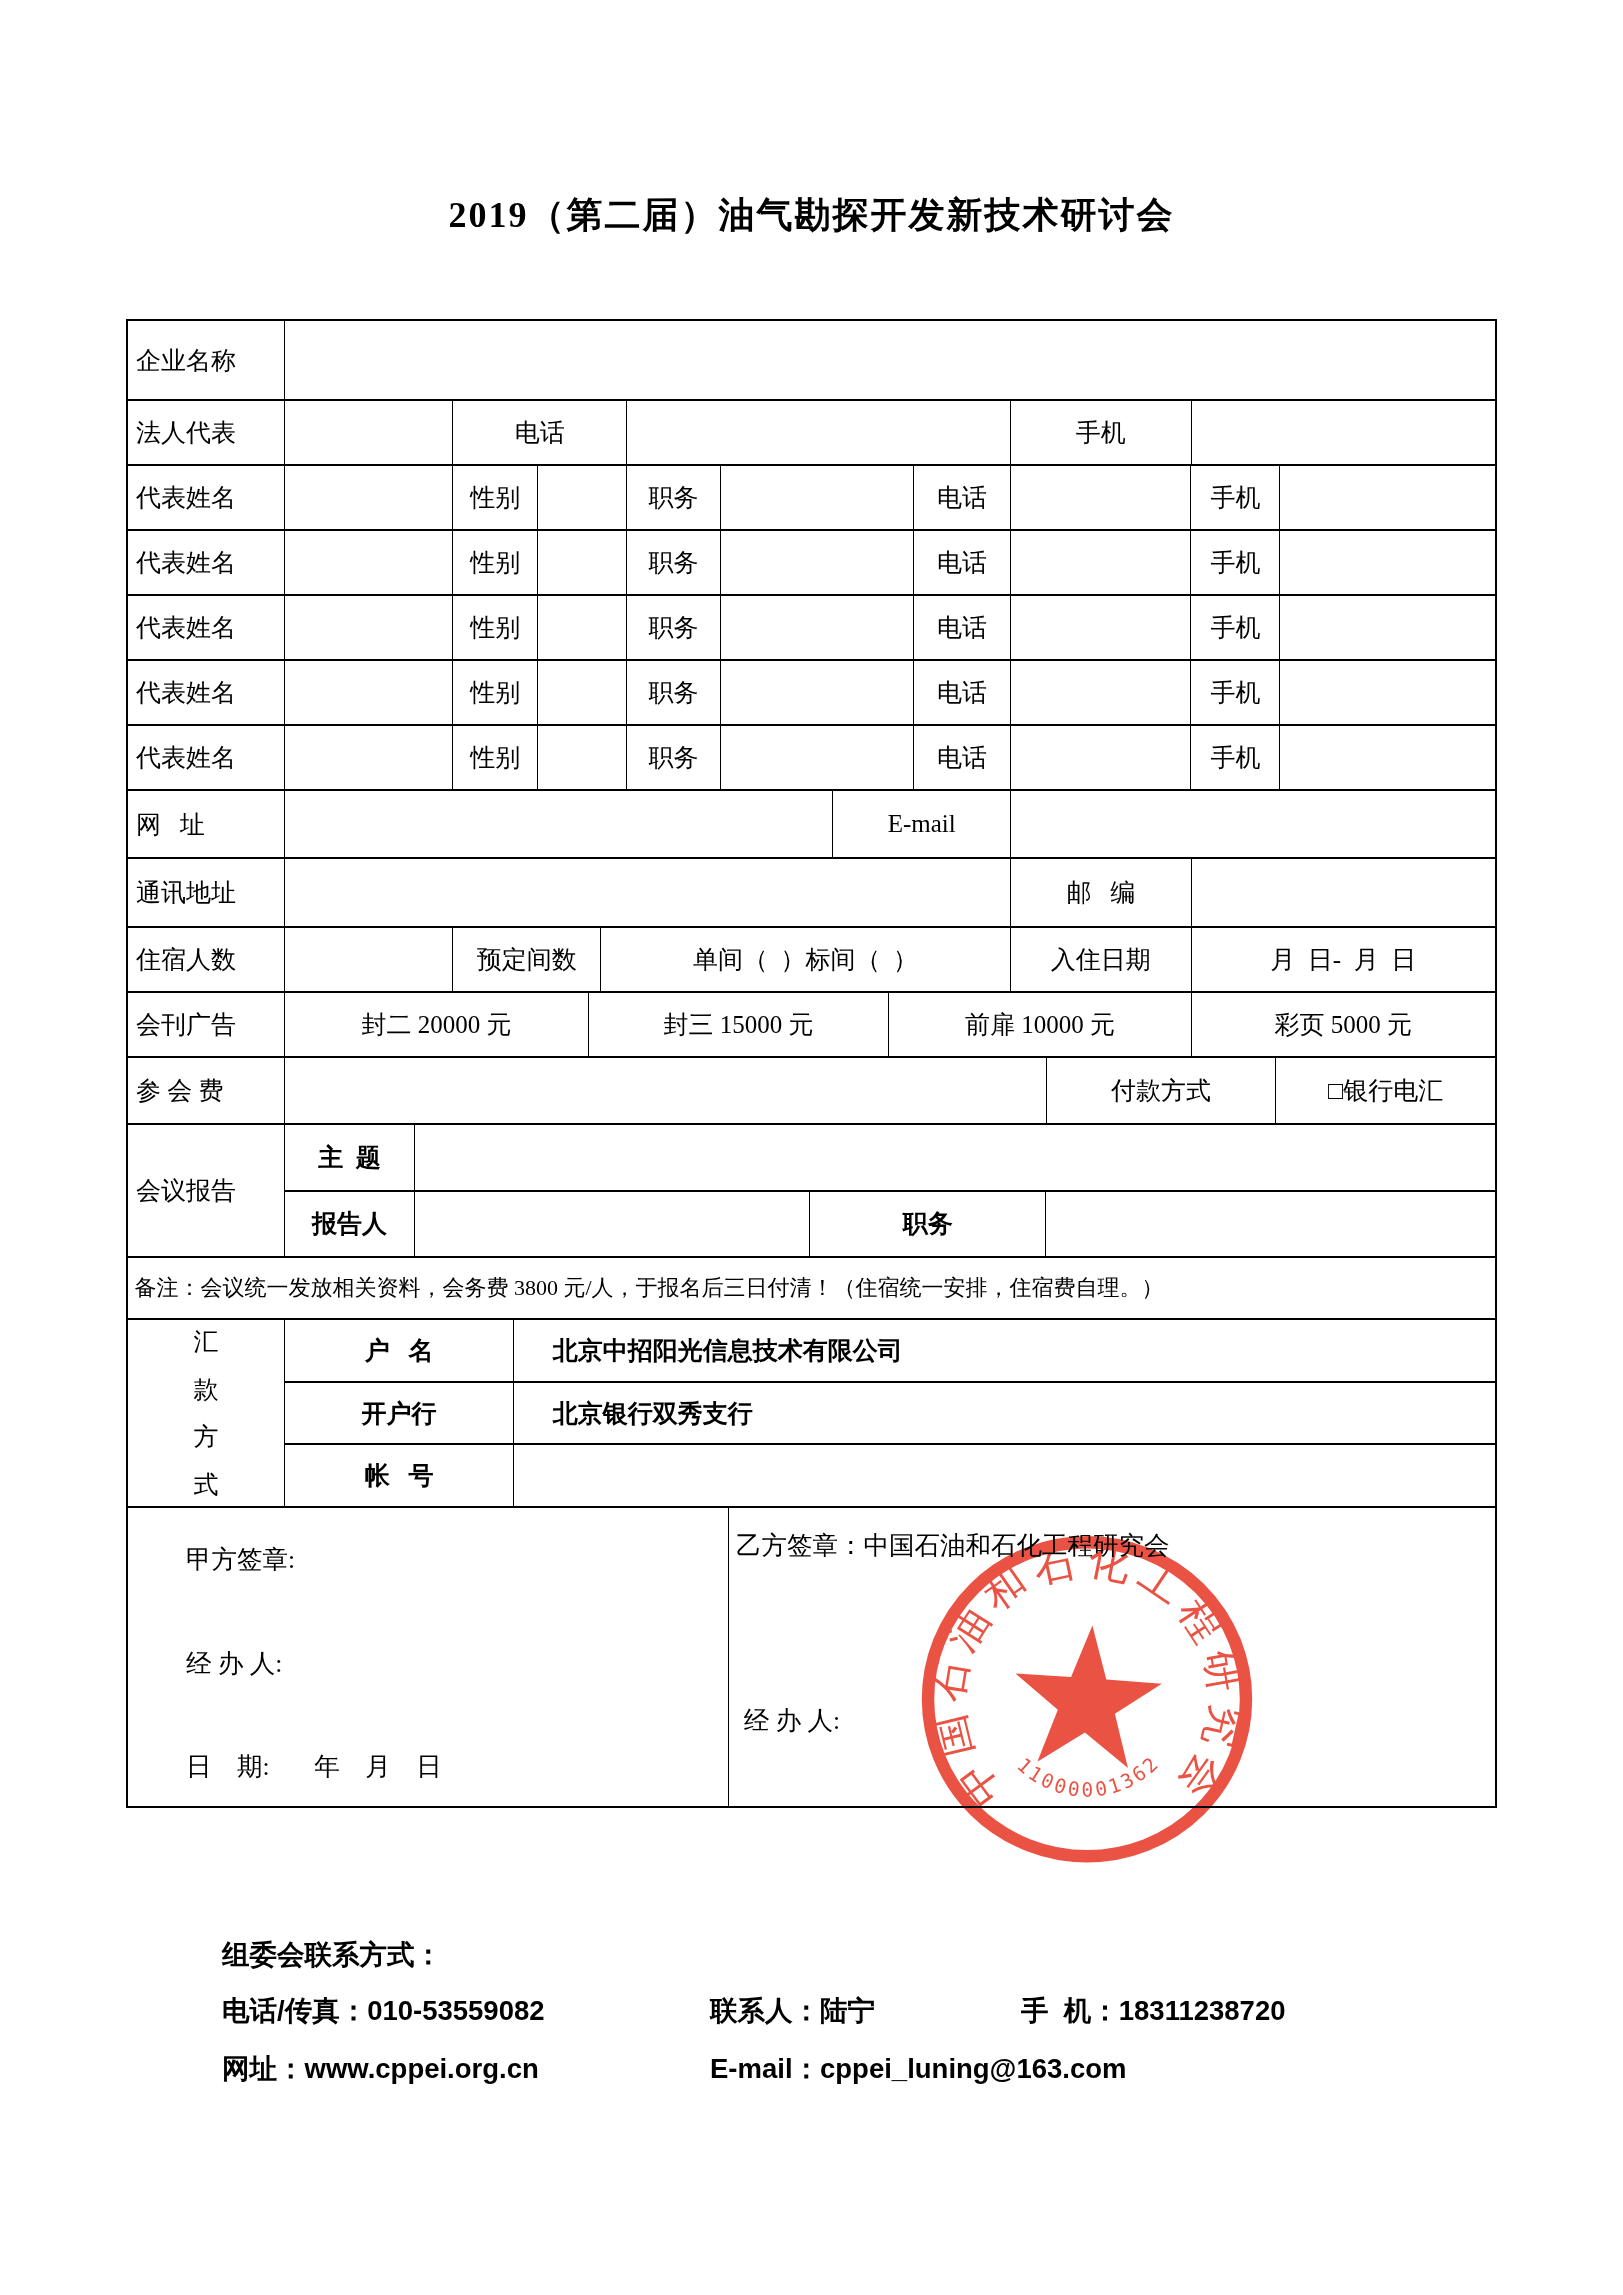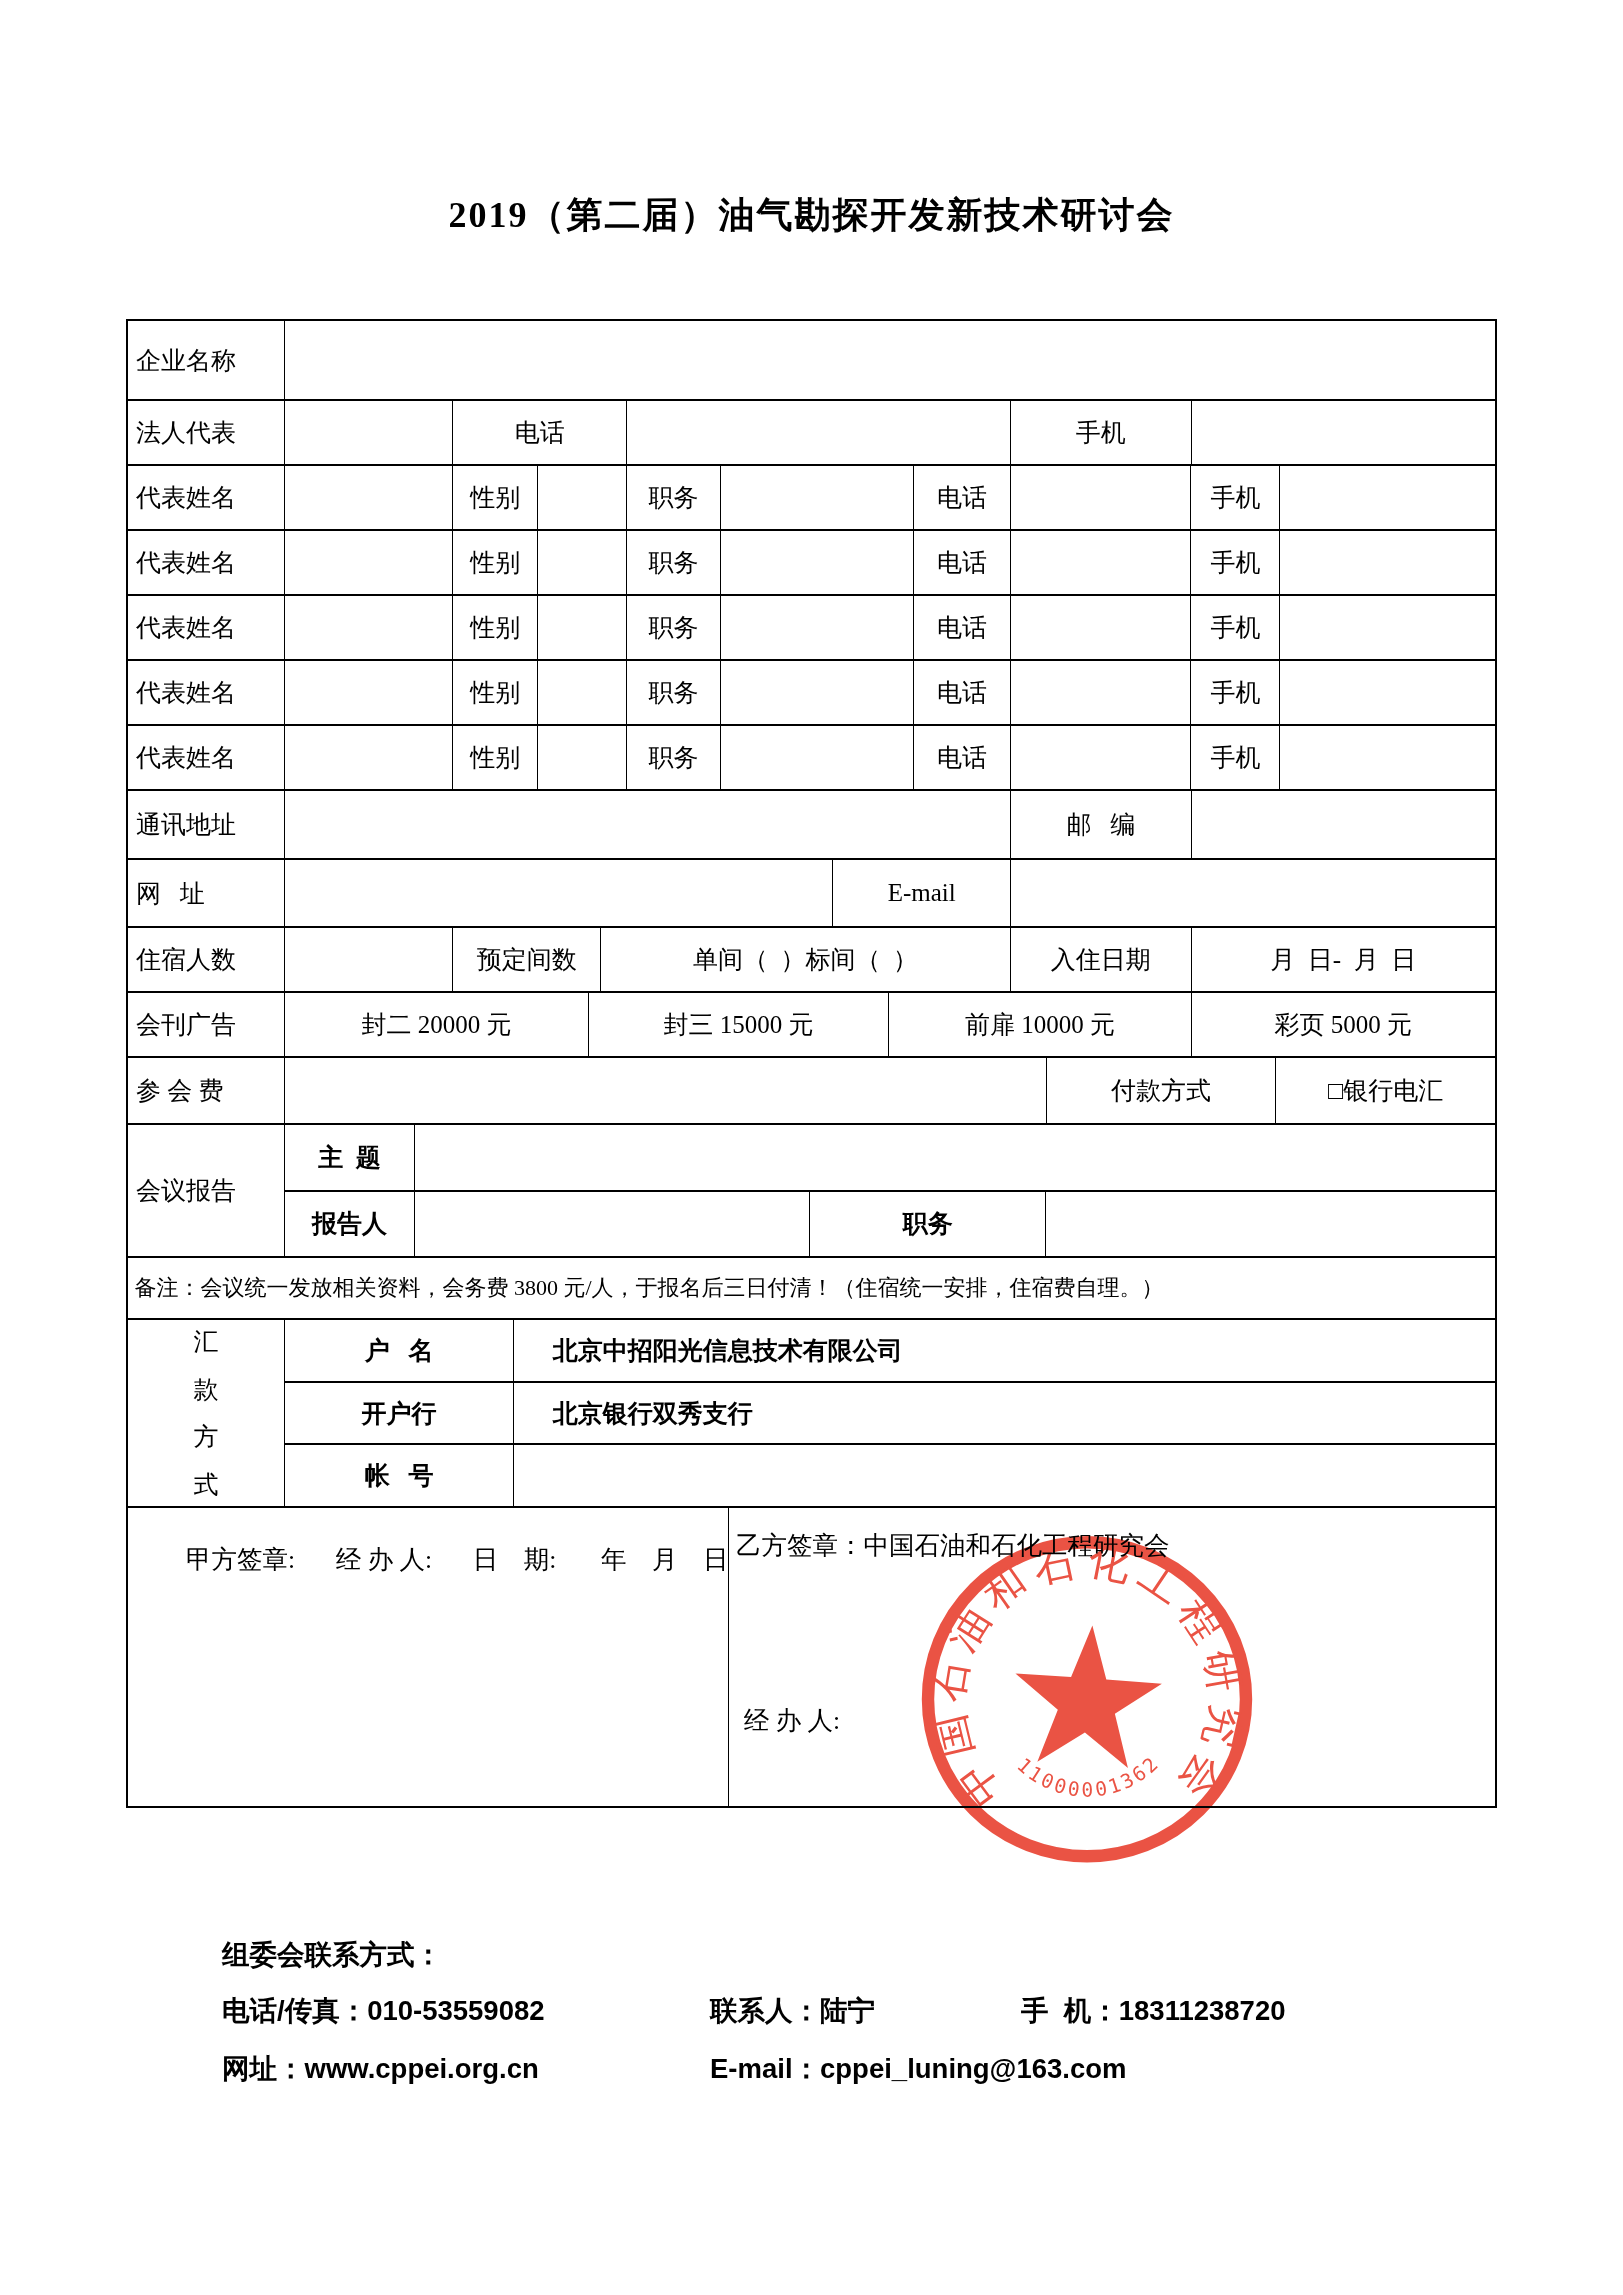--- a/index.html
+++ b/index.html
@@ -28,21 +28,21 @@
   .cell.center { justify-content:center; }
   .cell.lab { padding-left:7.9px; }
   .subcol { flex:1; display:flex; flex-direction:column; }
   .subrow { display:flex; border-bottom:2.6px solid #000; box-sizing:border-box; flex:1;font-weight:bold; }
   .subrow.last { border-bottom:none; }
   .vertical-label { white-space:pre-line; text-align:center; line-height:1.9; justify-content:center; }
   .note-cell { font-size:22px; padding-left:6.5px; }
   .value-pad { padding-left:39px; }
 
   .sign-left {
-    display:flex; flex-direction:row; justify-content:space-between;
+    display:flex; flex-direction:column; justify-content:space-between;
     padding:34px 0 22px 58px; box-sizing:border-box; border-right:1.3px solid #000;
     font-size:25.5px; white-space:pre;
   }
   .sign-right { position:relative; box-sizing:border-box; font-size:25.5px; }
   .sign-right .party-b { position:absolute; left:6.5px; top:19.6px; white-space:pre; }
   .sign-right .handler-b { position:absolute; left:14.4px; top:195px; white-space:pre; }
 
   .stamp { position:absolute; left:911px; top:1527px; width:352px; height:347px;
     mix-blend-mode:multiply; opacity:0.9; pointer-events:none; }
   .seal-ring-text { font-size:64px; letter-spacing:12px;
@@ -136,32 +136,32 @@
       <div class="cell center" style="width:6.2%">性别</div>
       <div class="cell" style="width:6.5%"></div>
       <div class="cell center" style="width:6.9%">职务</div>
       <div class="cell" style="width:14.1%"></div>
       <div class="cell center" style="width:7.1%">电话</div>
       <div class="cell" style="width:13.2%"></div>
       <div class="cell center" style="width:6.5%">手机</div>
       <div class="cell end" style="width:15.7%"></div>
     </div>
 
+    <div class="row" style="height:68px">
+      <div class="cell lab" style="width:11.5%">网   址</div>
+      <div class="cell" style="width:40.1%"></div>
+      <div class="cell center" style="width:13.0%">E-mail</div>
+      <div class="cell end" style="width:35.4%"></div>
+    </div>
+
     <div class="row" style="height:69px">
       <div class="cell lab" style="width:11.5%">通讯地址</div>
       <div class="cell" style="width:53.1%"></div>
       <div class="cell center" style="width:13.2%">邮   编</div>
       <div class="cell end" style="width:22.2%"></div>
-    </div>
-
-    <div class="row" style="height:68px">
-      <div class="cell lab" style="width:11.5%">网   址</div>
-      <div class="cell" style="width:40.1%"></div>
-      <div class="cell center" style="width:13.0%">E-mail</div>
-      <div class="cell end" style="width:35.4%"></div>
     </div>
 
     <div class="row" style="height:65px">
       <div class="cell lab" style="width:11.5%">住宿人数</div>
       <div class="cell" style="width:12.3%"></div>
       <div class="cell center" style="width:10.8%">预定间数</div>
       <div class="cell center" style="width:30.0%">单间（  ）标间（  ）</div>
       <div class="cell center" style="width:13.2%">入住日期</div>
       <div class="cell center end" style="width:22.2%">月  日-  月  日</div>
     </div>

